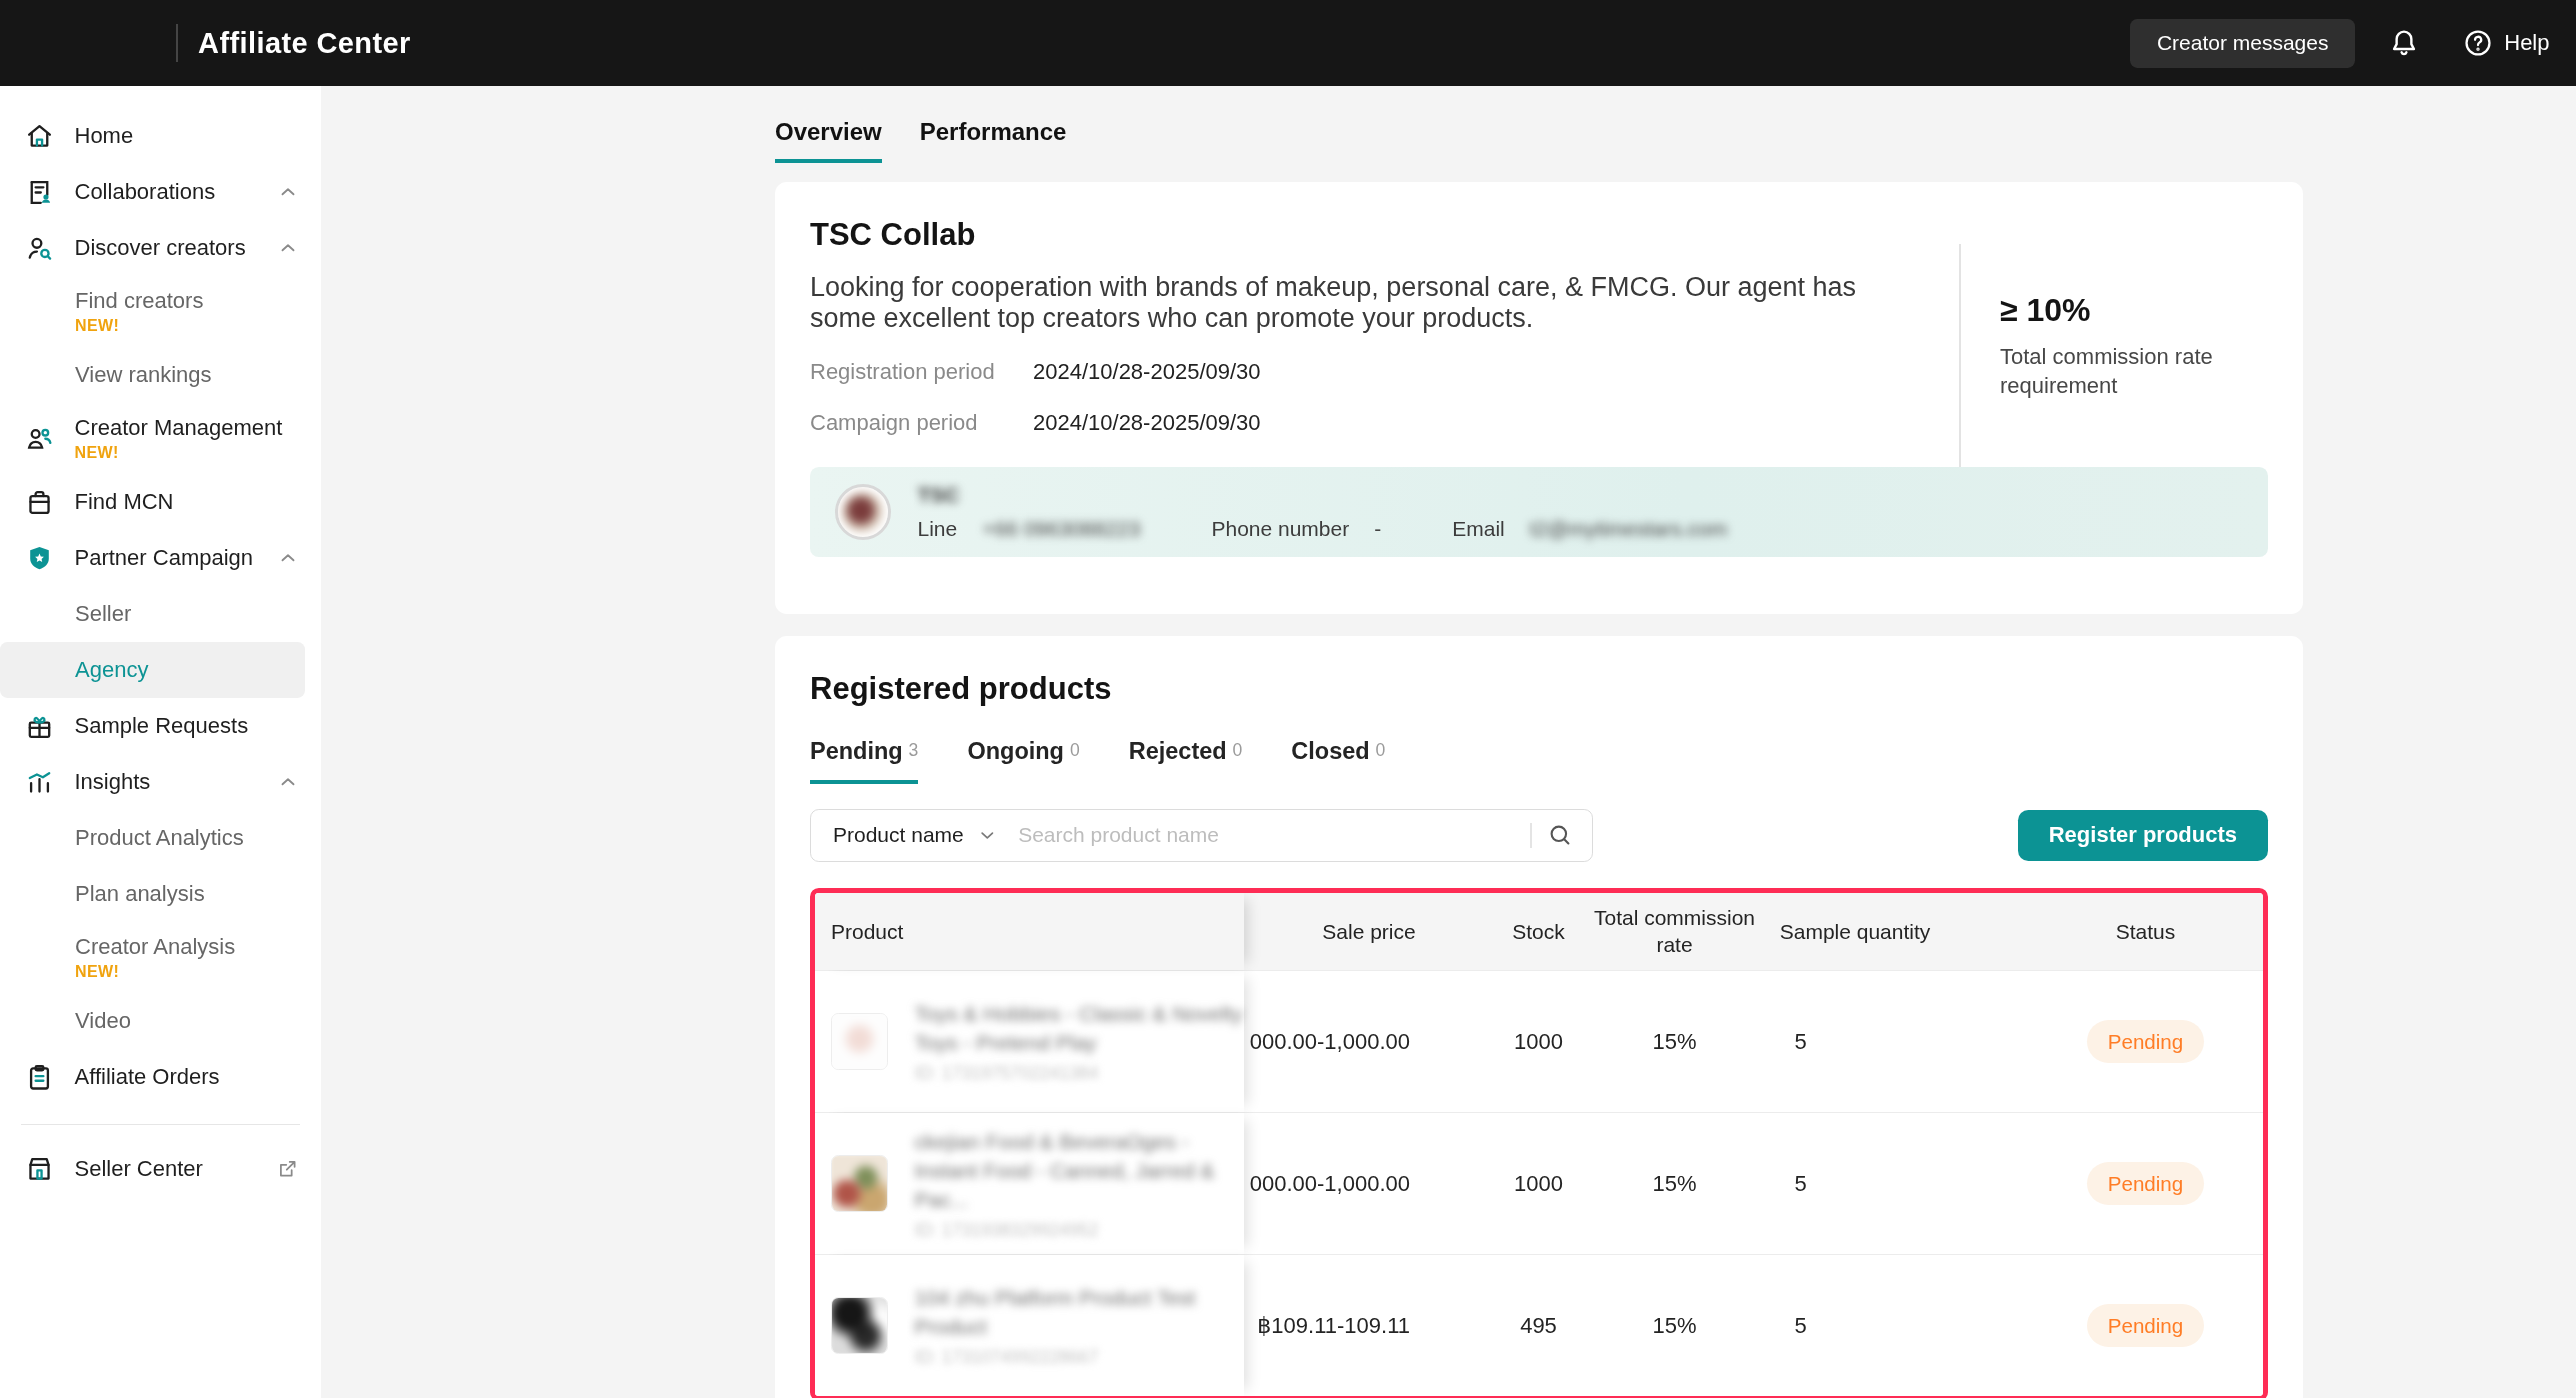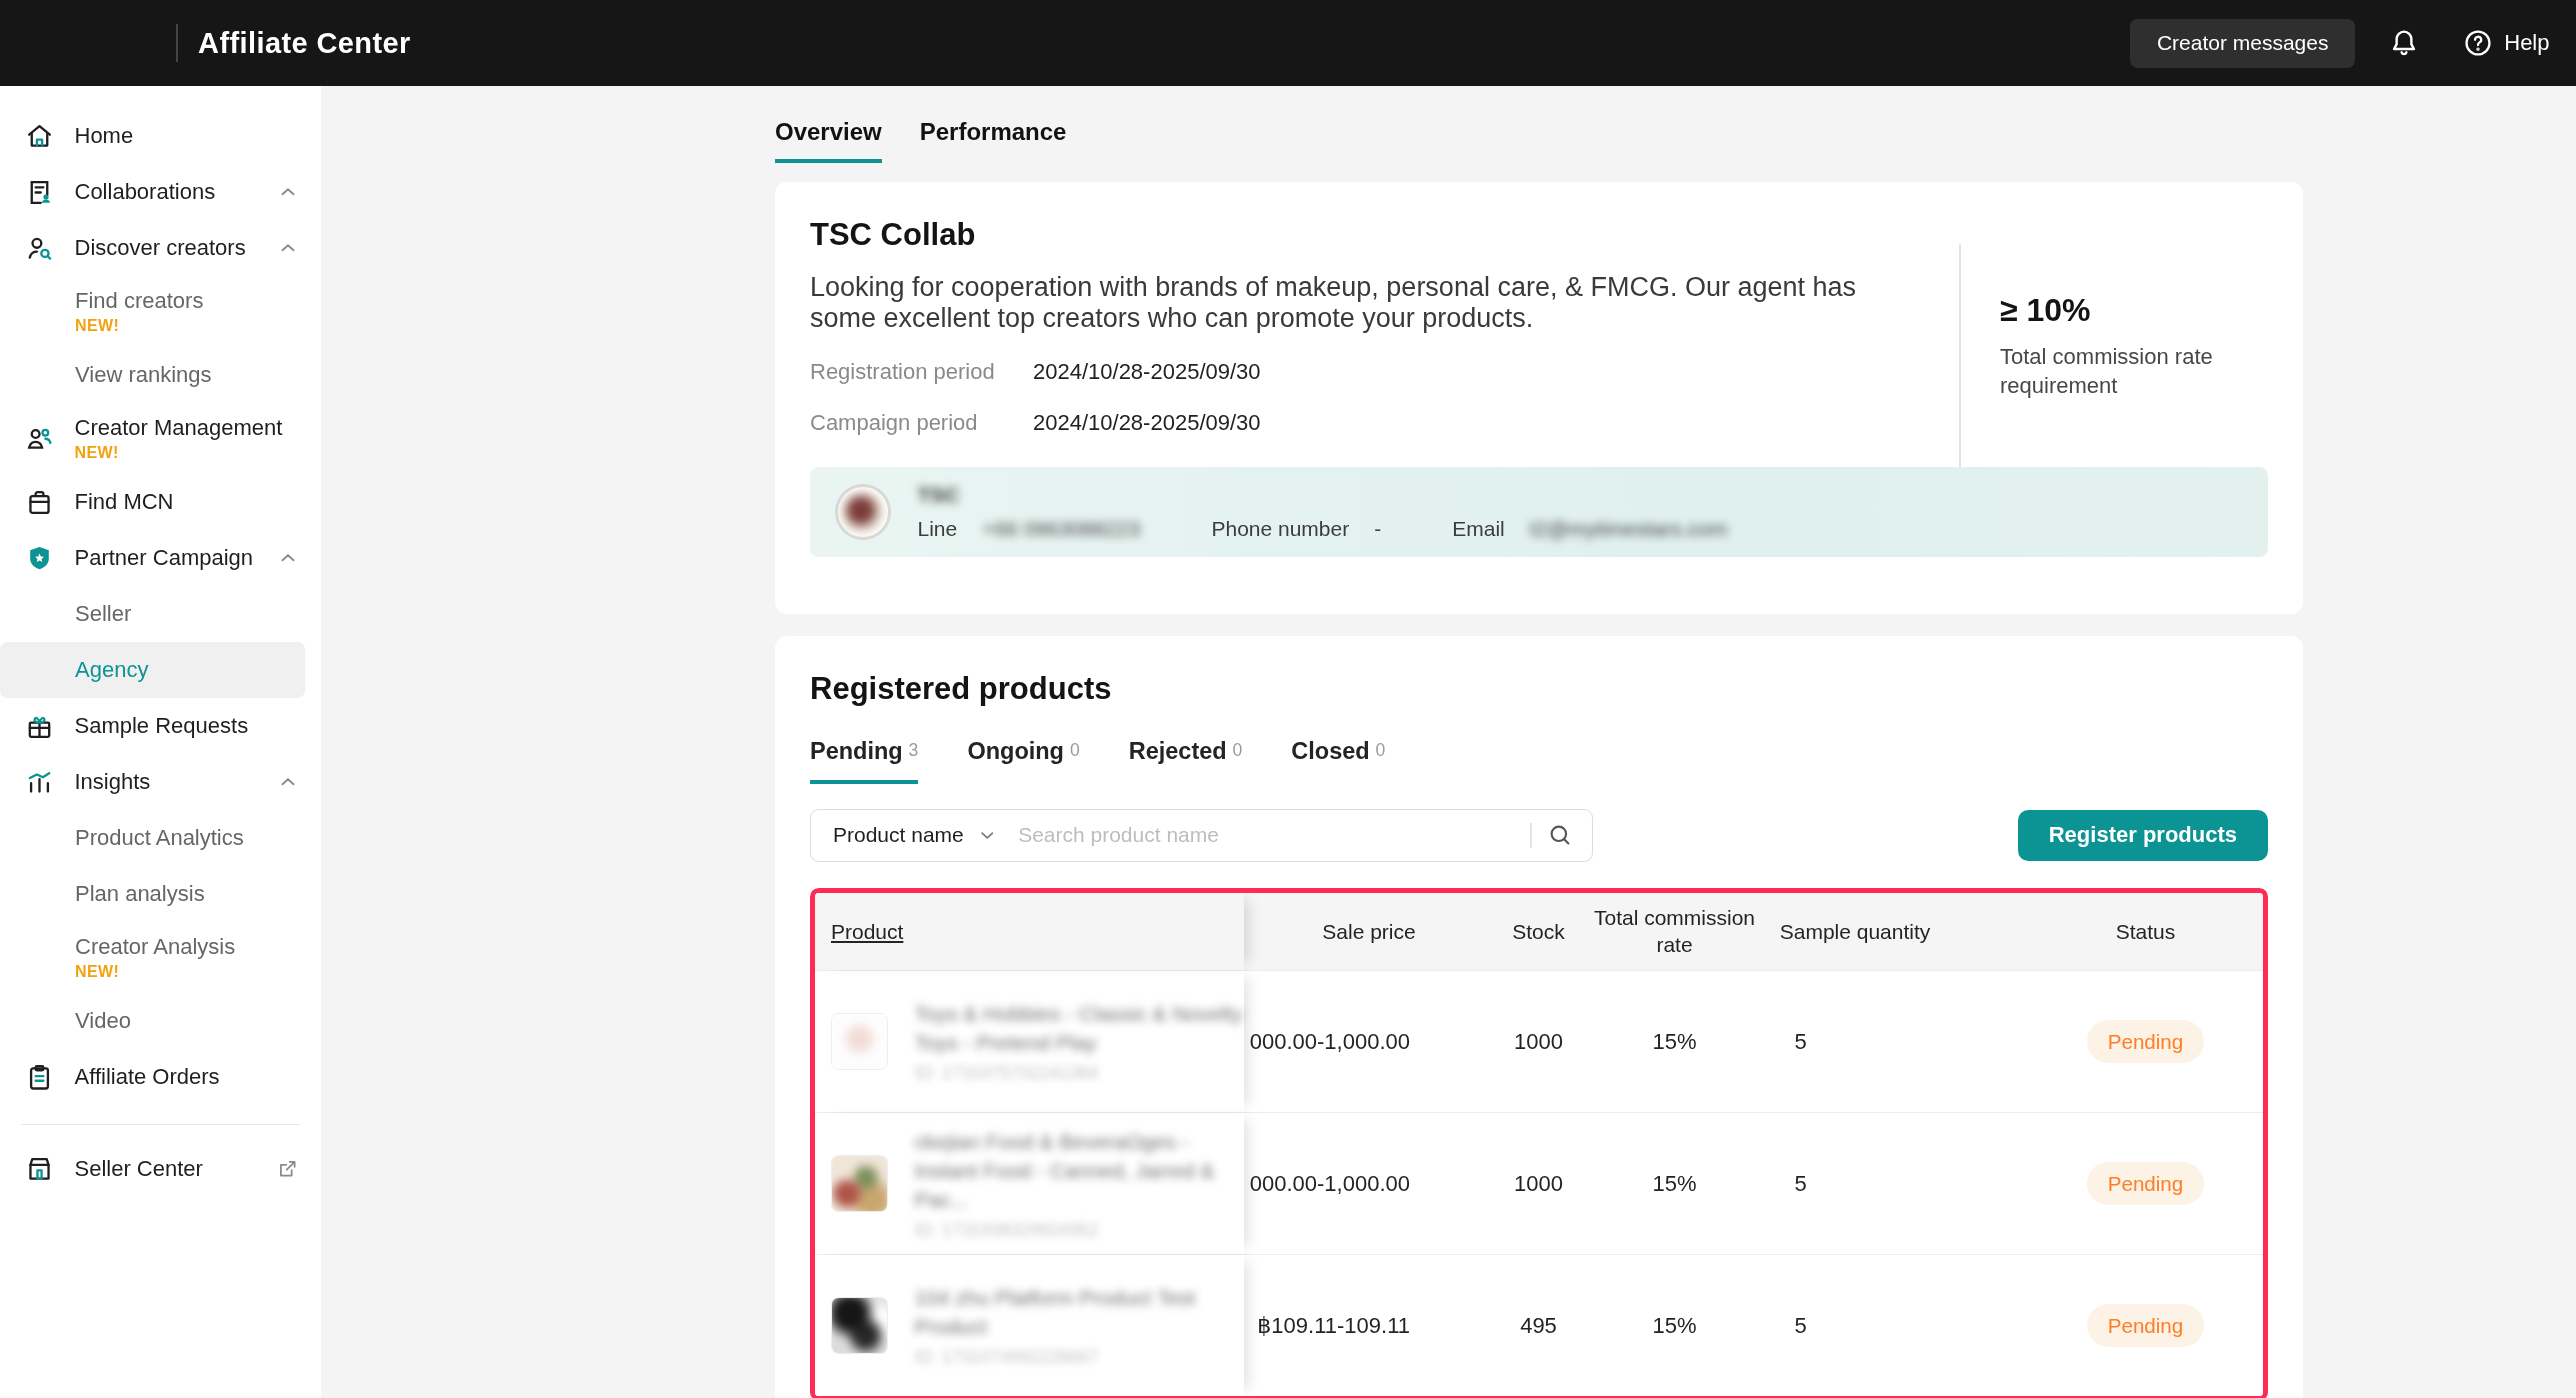--- a/index.html
+++ b/index.html
@@ -92,21 +92,21 @@
   .register-btn { margin-left:auto; height:51px; padding:0 31px; background:#0C9394; color:#fff; border:none;
     border-radius:10.3px; font-size:22px; font-weight:600; cursor:pointer; }
 
   
   .table-annot { margin-top:26.5px; border:5.1px solid #FE2C55; border-radius:8.8px; position:relative; overflow:hidden; background:#fff; }
   .thead { position:relative; height:77px; background:#F5F5F5; }
   .trow { position:relative; height:142px; border-top:1.5px solid #ECECEC; background:#fff; }
   .hcell { position:absolute; top:0; bottom:0; display:flex; align-items:center; justify-content:center;
     font-size:21px; color:#242424; text-align:center; line-height:26.5px; z-index:1; }
   .h-product { left:0; width:429px; background:#F5F5F5; justify-content:flex-start; padding-left:16px; z-index:3;
-    box-shadow:11.8px 0 13.2px -7.4px rgba(0,0,0,.14);text-decoration:underline; }
+    box-shadow:11.8px 0 13.2px -7.4px rgba(0,0,0,.14); }
   .h-price   { left:477px; width:154px; }
   .h-stock   { left:650px; width:147px; }
   .h-comm    { left:775px; width:169px; }
   .h-sample  { left:948px; width:184px; }
   .h-status  { left:1220px; width:221px; }
 
   .cell { position:absolute; top:0; bottom:0; display:flex; align-items:center; justify-content:center;
     font-size:22px; color:#242424; z-index:1; }
   .c-price  { left:356px; width:239px; justify-content:flex-end; white-space:nowrap; overflow:visible; }
   .c-stock  { left:650px; width:147px; }

